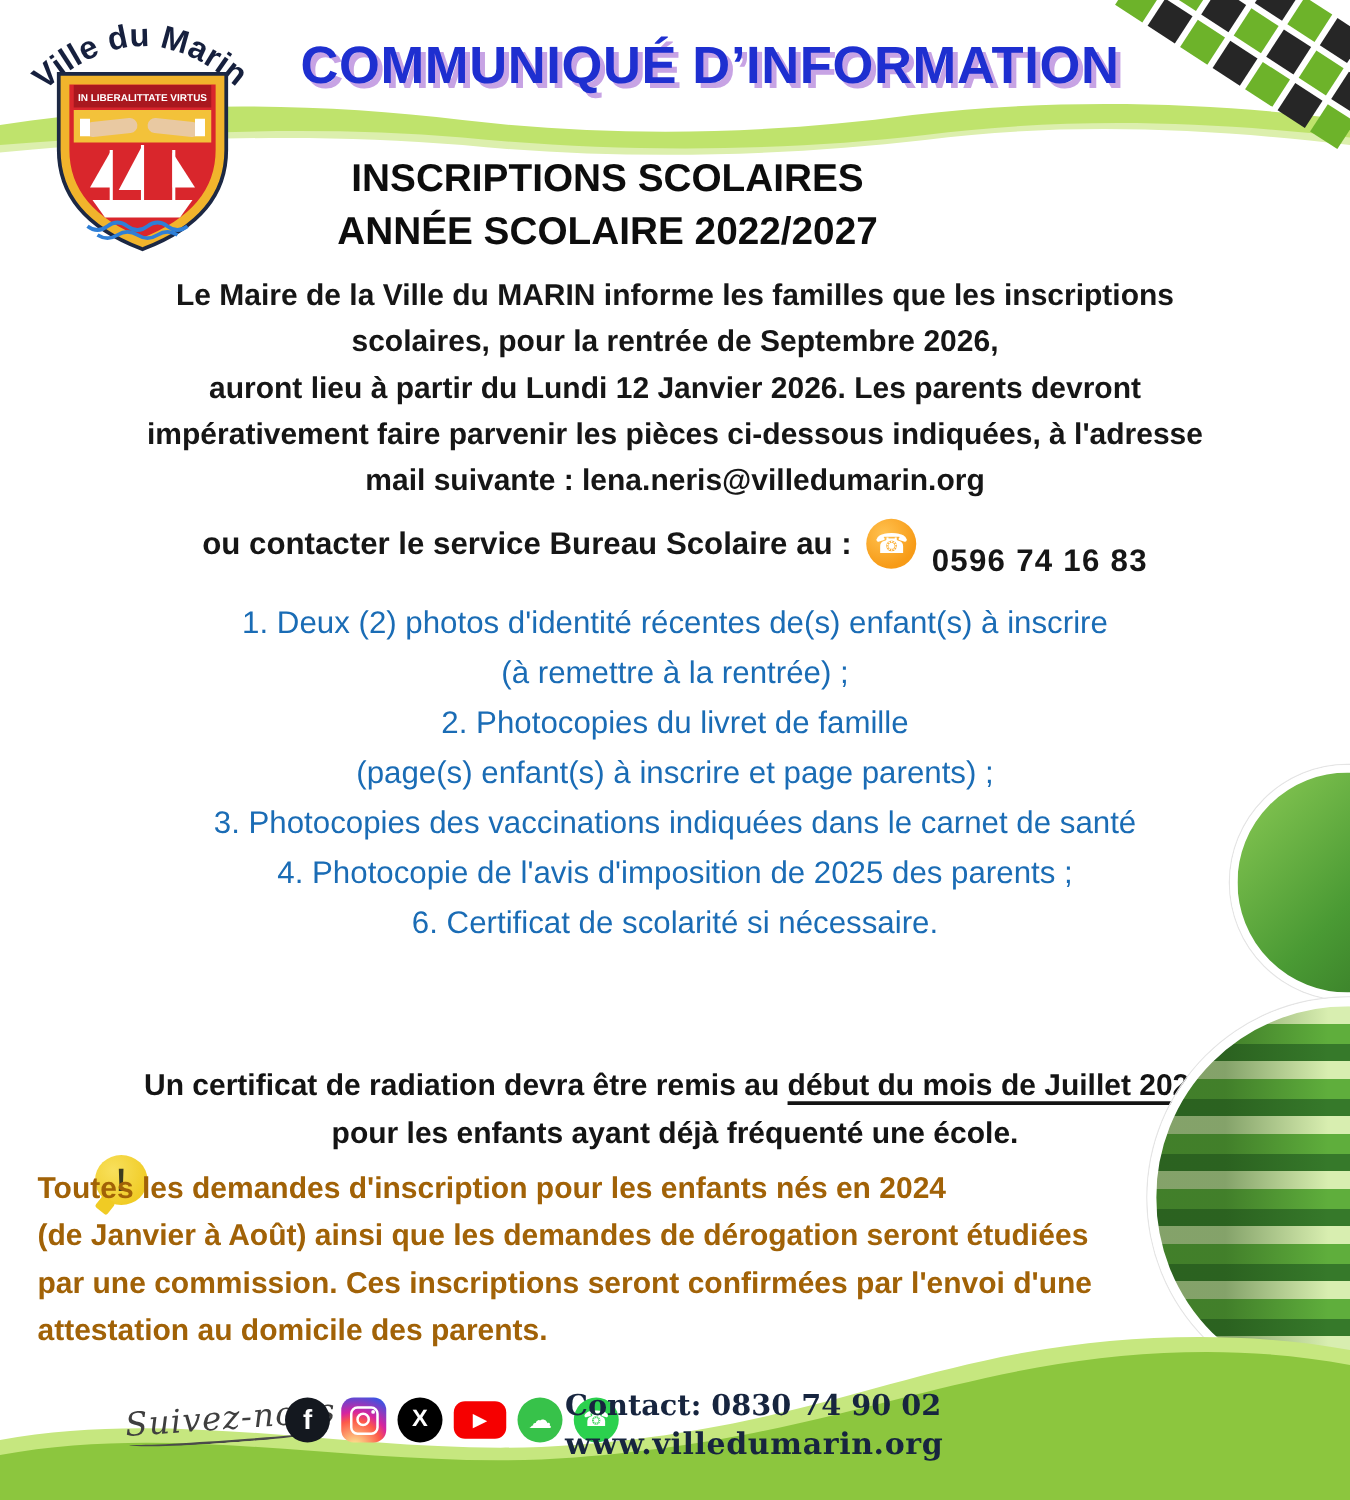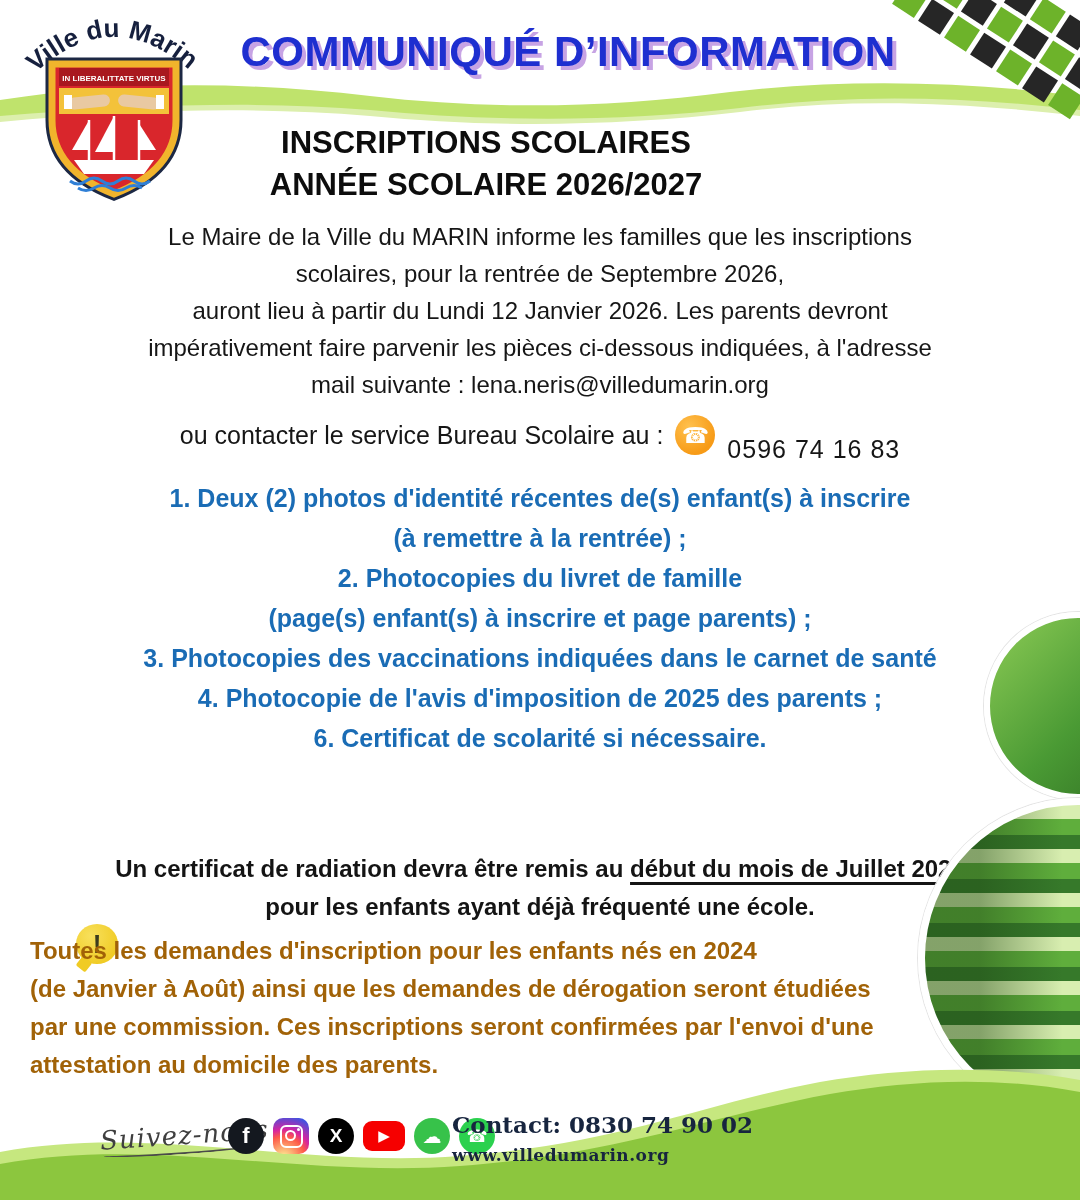--- a/index.html
+++ b/index.html
@@ -35,38 +35,38 @@
     text-shadow:4px 4px 0 #c7a3e4;
   }
   
   .notice-title{
     position:absolute;top:122px;left:0;width:972px;text-align:center;z-index:2;
     font-size:31px;font-weight:800;color:#0d0d0d;line-height:42px;
   }
   
   .intro{
     position:absolute;top:218px;left:20px;right:20px;margin:0;z-index:2;
-    text-align:center;font-size:24px;font-weight:400;line-height:37px;
+    text-align:center;font-size:24px;font-weight:700;line-height:37px;
     white-space:pre-line;color:#161616;
   }
   .contact-line{
     position:absolute;top:406px;left:0;width:1080px;z-index:2;
     display:flex;align-items:center;justify-content:center;gap:12px;
-    font-size:25px;font-weight:400;color:#161616;
+    font-size:25px;font-weight:700;color:#161616;
   }
   .phone-badge{
     width:40px;height:40px;border-radius:50%;flex:0 0 auto;
     background:radial-gradient(circle at 35% 30%,#ffc14f,#f79b17 70%);
     display:flex;align-items:center;justify-content:center;
     color:#fff;font-size:22px;font-family:"DejaVu Sans",sans-serif;
   }
   .phone-num{letter-spacing:1px;margin-top:29px;}
   .req-list{
     position:absolute;top:478px;left:10px;right:10px;z-index:2;
-    text-align:center;color:#1a6cb5;font-size:25px;font-weight:700;line-height:40px;
+    text-align:center;color:#1a6cb5;font-size:25px;font-weight:400;line-height:40px;
   }
   .req-list p{margin:0;white-space:pre-line;}
   .radiation{
     position:absolute;top:850px;left:30px;right:30px;z-index:2;
     text-align:center;font-size:24px;font-weight:700;line-height:38px;color:#141414;
   }
   .radiation .u{
     text-decoration:underline;text-decoration-thickness:2.5px;text-underline-offset:5px;
   }
   .radiation .line2{display:block;}
@@ -110,21 +110,21 @@
   .ig-cam::after{content:"";position:absolute;top:1px;right:1px;width:3px;height:3px;background:#fff;border-radius:50%;}
   .si.x{background:#000;font-size:19px;}
   .si.yt{width:42px;height:30px;border-radius:9px;background:#f60000;font-size:15px;font-family:"DejaVu Sans",sans-serif;}
   .si.cloud{background:#37c24a;font-size:19px;font-family:"DejaVu Sans",sans-serif;}
   .si.wa{background:#2bd14e;font-size:17px;font-family:"DejaVu Sans",sans-serif;}
   .footer-contact{
     position:absolute;top:1110px;left:452px;z-index:5;
     font-family:"DejaVu Serif",serif;font-weight:700;color:#17253f;line-height:30px;
   }
   .footer-contact .l1{font-size:23px;}
-  .footer-contact .l2{font-size:17px;letter-spacing:.5px;}
+  .footer-contact .l2{font-size:24px;letter-spacing:.5px;}
 </style>
 </head>
 <body>
 
 <div class="page">
 
   <svg class="top-ribbon" width="1080" height="52" viewBox="0 0 1080 52">
     <path d="M0,30 C130,8 250,10 370,24 C490,38 610,36 730,20 C850,6 970,10 1080,24 L1080,40 C960,26 850,22 740,36 C620,50 490,52 370,40 C250,30 130,34 0,46 Z" fill="#dcefad"></path>
     <path d="M0,24 C130,4 250,6 370,20 C490,34 610,32 730,16 C850,2 970,6 1080,20 L1080,34 C960,20 850,18 740,32 C620,46 490,46 370,34 C250,24 130,30 0,40 Z" fill="#bfe36c"></path>
   </svg>
@@ -183,21 +183,21 @@
         <path d="M26,127 q8,6 16,0 t16,0 t16,0 t16,0 t16,0" fill="none" stroke="#2f7fd6" stroke-width="3"></path>
         <path d="M34,134 q8,5 16,0 t16,0 t16,0 t16,0" fill="none" stroke="#2f7fd6" stroke-width="3"></path>
       </g>
     </svg>
   </div>
 
   <h1 class="header-title">COMMUNIQUÉ D’INFORMATION</h1>
 
   <div class="notice-title">
     <div>INSCRIPTIONS SCOLAIRES</div>
-    <div>ANNÉE SCOLAIRE 2026/2027</div>
+    <div>ANNÉE SCOLAIRE 2022/2027</div>
   </div>
 
   <p class="intro">Le Maire de la Ville du MARIN informe les familles que les inscriptions
 scolaires, pour la rentrée de Septembre 2026,
 auront lieu à partir du Lundi 12 Janvier 2026. Les parents devront
 impérativement faire parvenir les pièces ci-dessous indiquées, à l'adresse
 mail suivante : lena.neris@villedumarin.org</p>
 
   <div class="contact-line">
     <span>ou contacter le service Bureau Scolaire au :</span>

